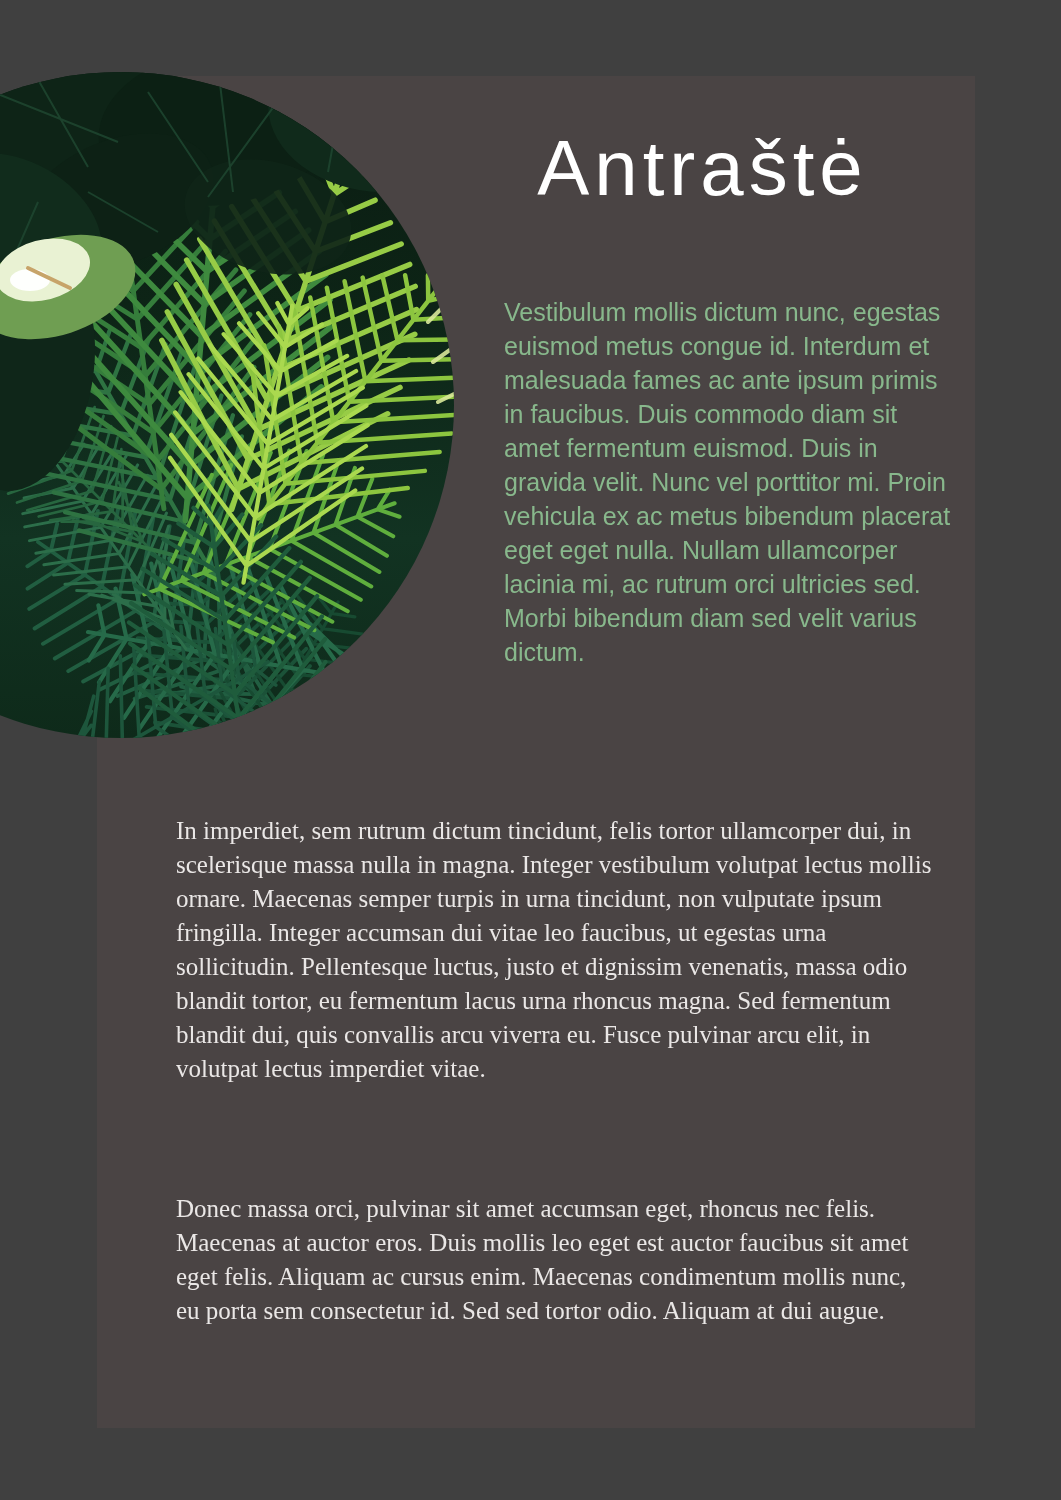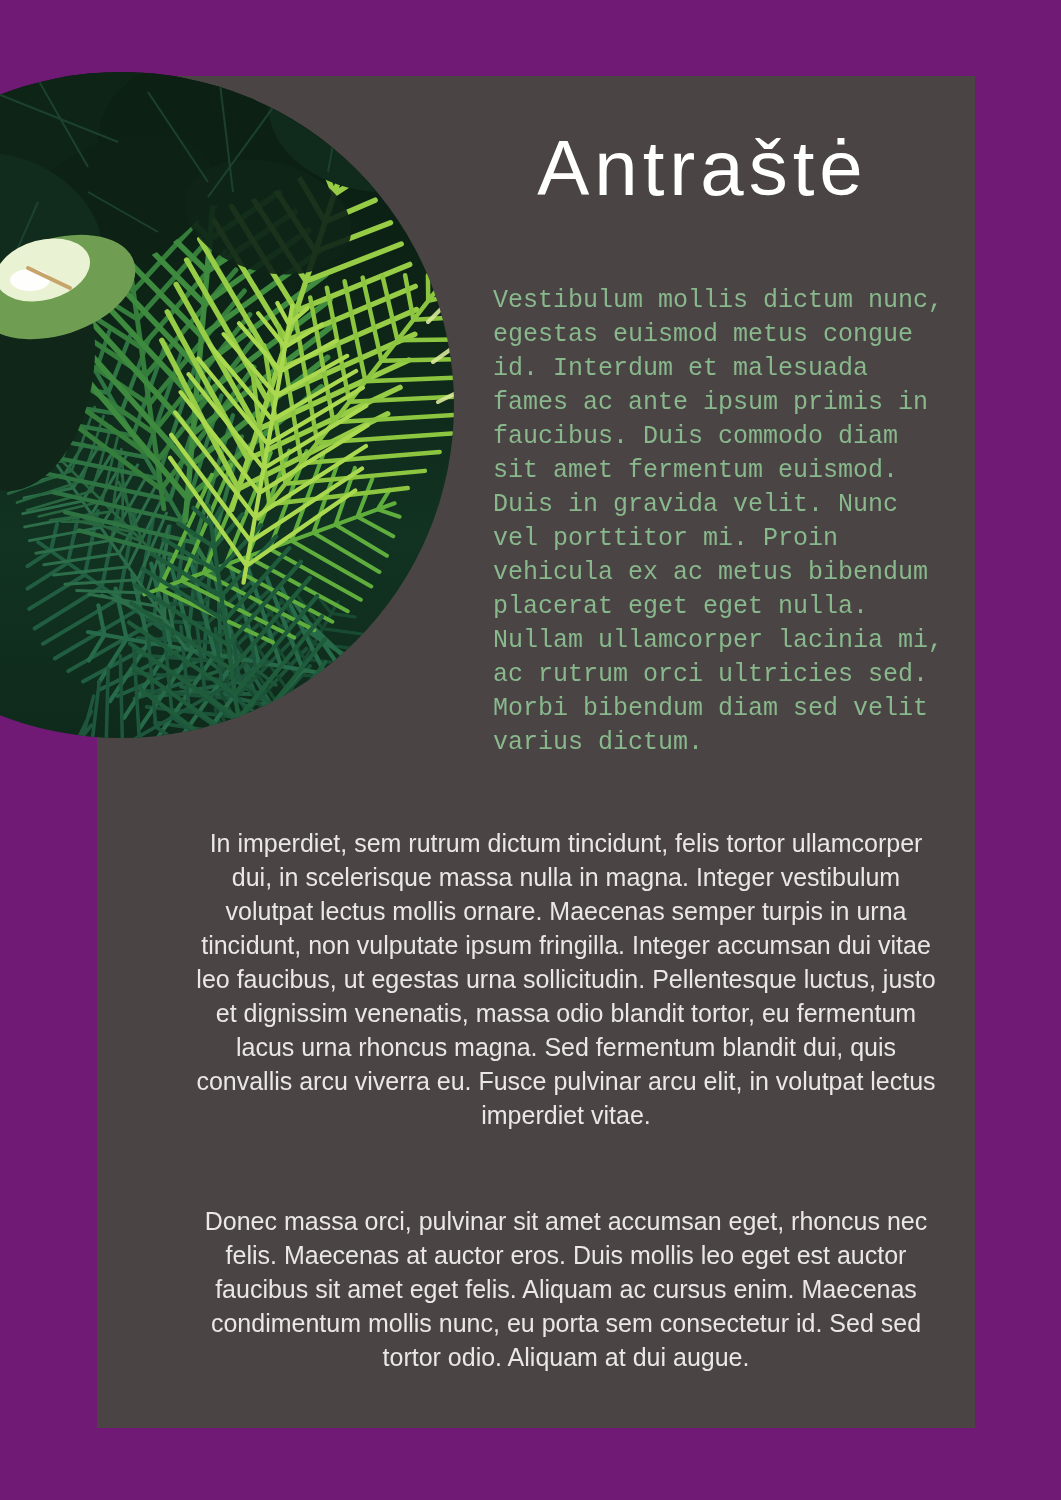--- a/index.html
+++ b/index.html
@@ -1,19 +1,19 @@
 <!DOCTYPE html>
 <html><head>
 <meta charset="utf-8">
 <style>
   html,body{margin:0;padding:0;background:#ffffff;}
   .page{
     position:relative;
     width:1061px;height:1500px;
-    background:#701a75;
+    background:#404040;
     overflow:hidden;
     font-family:"Liberation Sans", sans-serif;
   }
   .panel{
     position:absolute;
     left:97px;top:76px;width:878px;height:1352px;
     background:#4a4444;
   }
   .circle-photo{
     position:absolute;
@@ -29,35 +29,35 @@
     text-align:center;
     color:#ffffff;
     font-size:78px;
     font-weight:300;
     letter-spacing:5px;
     line-height:1.05;
   }
   .intro{
     position:absolute;
     left:488px;top:279px;width:452px;
-    margin:5px;
+    margin:16px;
     color:#88b88c;
     font-size:25px;
     line-height:34px;
     text-align:left;
-    font-family:Liberation Mono, monospace;
   }
   .body-par{
     position:absolute;
-    margin:16px;
+    margin:4px;
     left:172px;width:756px;
     color:#eae7e6;
     font-size:25px;
     line-height:34px;
-    text-align:center;
+    text-align:left;
+    font-family:Liberation Serif, serif;
   }
   .body-par.p1{top:810px;}
   .body-par.p2{top:1188px;}
   .frond{fill:none;stroke-linecap:round;stroke-width:4.5;}
   .fern{fill:none;stroke-linecap:round;stroke-width:3;}
   .vein{fill:none;stroke:#1e4730;stroke-width:2;opacity:.85;}
 </style>
 </head>
 <body>
 

